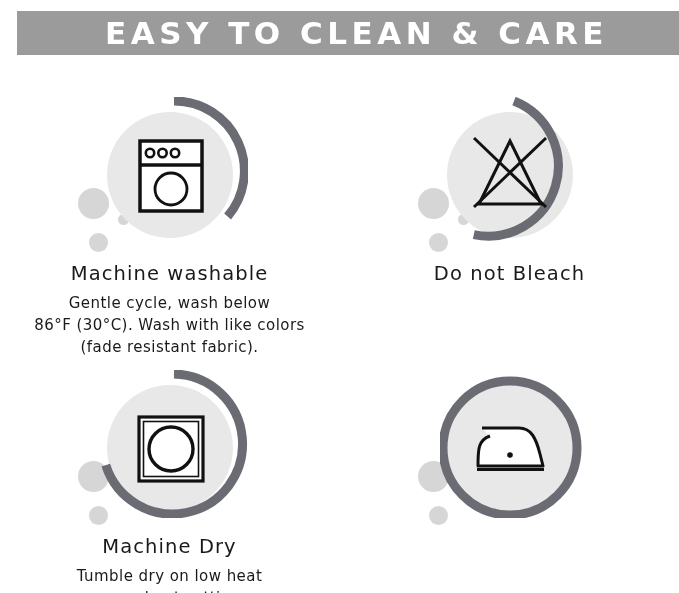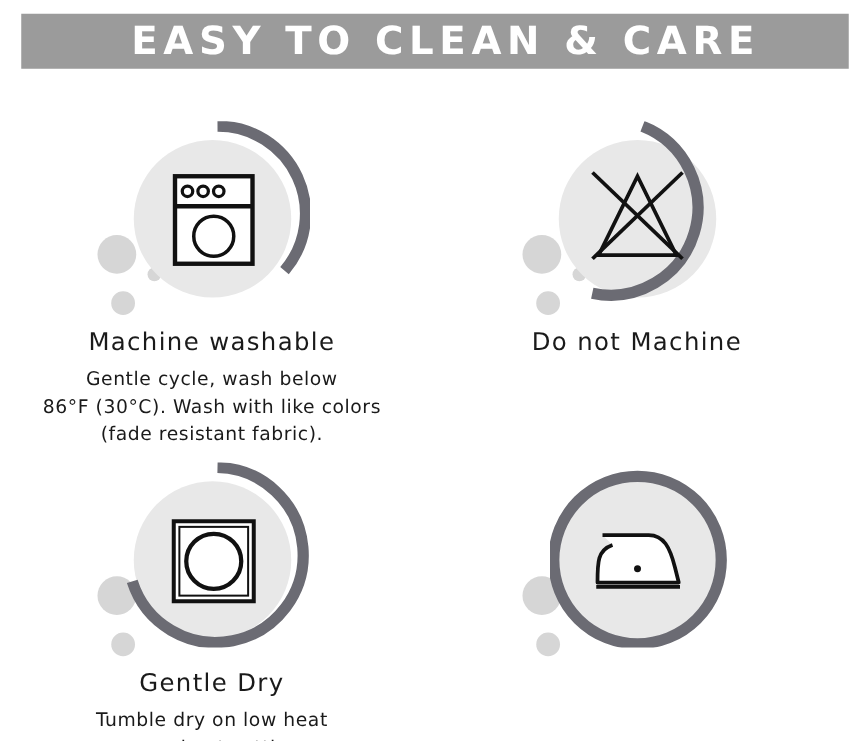--- a/index.html
+++ b/index.html
@@ -178,21 +178,21 @@
 
             <g stroke="#111111" fill="none" stroke-width="3">
               <path d="M 70 44 L 101 107 L 39 107 Z"></path>
               <line x1="34" y1="41" x2="106" y2="110"></line>
               <line x1="106" y1="41" x2="34" y2="110"></line>
             </g>
           </svg>
         </div>
       </div>
       <div class="card-text">
-        <div class="card-title">Do not Machine</div>
+        <div class="card-title">Do not Bleach</div>
       </div>
     </div>
 
     <div class="care-card card-r1 card-c0">
       <div class="badge-wrap">
         <div class="bubbles">
           <div class="bubble bubble-lg"></div>
           <div class="bubble bubble-sm"></div>
           <div class="bubble bubble-md"></div>
         </div>
@@ -204,21 +204,21 @@
 
             <g stroke="#111111" fill="none">
               <rect x="39" y="47" width="64" height="64" stroke-width="3.2" fill="#ffffff"></rect>
               <rect x="43.5" y="51.5" width="55" height="55" stroke-width="1.6" fill="none"></rect>
               <circle cx="71" cy="79" r="22" stroke-width="3.4"></circle>
             </g>
           </svg>
         </div>
       </div>
       <div class="card-text">
-        <div class="card-title">Gentle Dry</div>
+        <div class="card-title">Machine Dry</div>
         <div class="card-body align-left">Tumble dry on low heat
 or no heat setting</div>
       </div>
     </div>
 
     <div class="care-card card-r1 card-c1">
       <div class="badge-wrap">
         <div class="bubbles">
           <div class="bubble bubble-lg"></div>
           <div class="bubble bubble-sm"></div>

